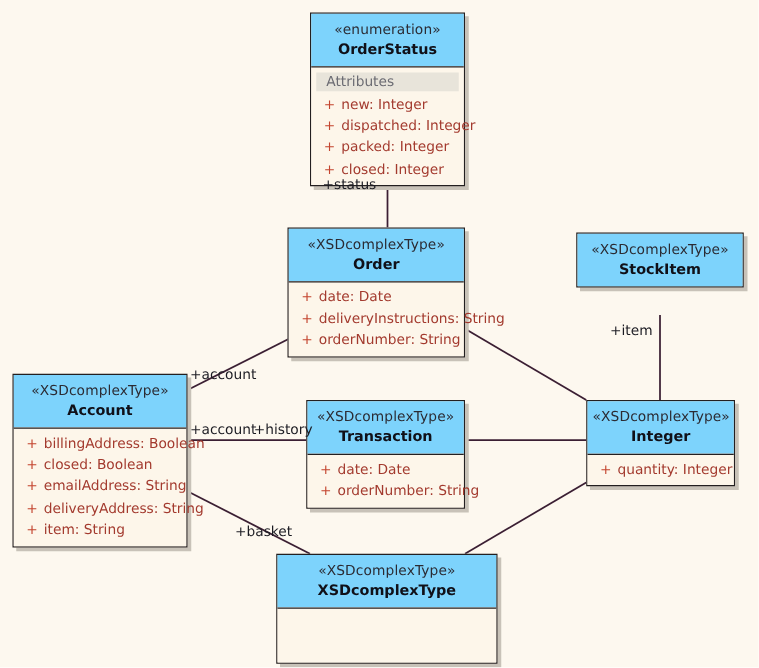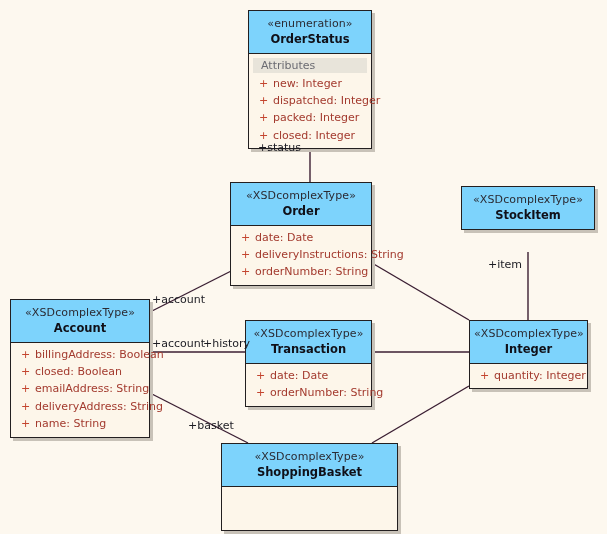--- a/index.html
+++ b/index.html
@@ -147,21 +147,21 @@
   <div class="uml-class" style="left:10px; top:299px; width:140px;">
     <div class="uml-head">
       <span class="stereotype">«XSDcomplexType»</span>
       <span class="cls-name">Account</span>
     </div>
     <div class="uml-body">
       <div class="attr-row"><span class="attr-vis">+</span><span>billingAddress:  Boolean</span></div>
       <div class="attr-row"><span class="attr-vis">+</span><span>closed:  Boolean</span></div>
       <div class="attr-row"><span class="attr-vis">+</span><span>emailAddress:  String</span></div>
       <div class="attr-row"><span class="attr-vis">+</span><span>deliveryAddress:  String</span></div>
-      <div class="attr-row"><span class="attr-vis">+</span><span>name:  String</span></div>
+      <div class="attr-row"><span class="attr-vis">+</span><span>item:  String</span></div>
     </div>
   </div>
 
   <div class="uml-class" style="left:245px; top:320px; width:127px;">
     <div class="uml-head">
       <span class="stereotype">«XSDcomplexType»</span>
       <span class="cls-name">Transaction</span>
     </div>
     <div class="uml-body">
       <div class="attr-row"><span class="attr-vis">+</span><span>date:  Date</span></div>
@@ -175,21 +175,21 @@
       <span class="cls-name">Integer</span>
     </div>
     <div class="uml-body">
       <div class="attr-row"><span class="attr-vis">+</span><span>quantity:  Integer</span></div>
     </div>
   </div>
 
   <div class="uml-class" style="left:221px; top:443px; width:177px;">
     <div class="uml-head">
       <span class="stereotype">«XSDcomplexType»</span>
-      <span class="cls-name">ShoppingBasket</span>
+      <span class="cls-name">XSDcomplexType</span>
     </div>
     <div class="uml-body empty"></div>
   </div>
 
   <div class="edge-label" style="left:258px; top:141px;">+status</div>
   <div class="edge-label" style="left:488px; top:258px;">+item</div>
   <div class="edge-label" style="left:152px; top:293px;">+account</div>
   <div class="edge-label" style="left:152px; top:337px;">+account</div>
   <div class="edge-label" style="left:203px; top:337px;">+history</div>
   <div class="edge-label" style="left:188px; top:419px;">+basket</div>

